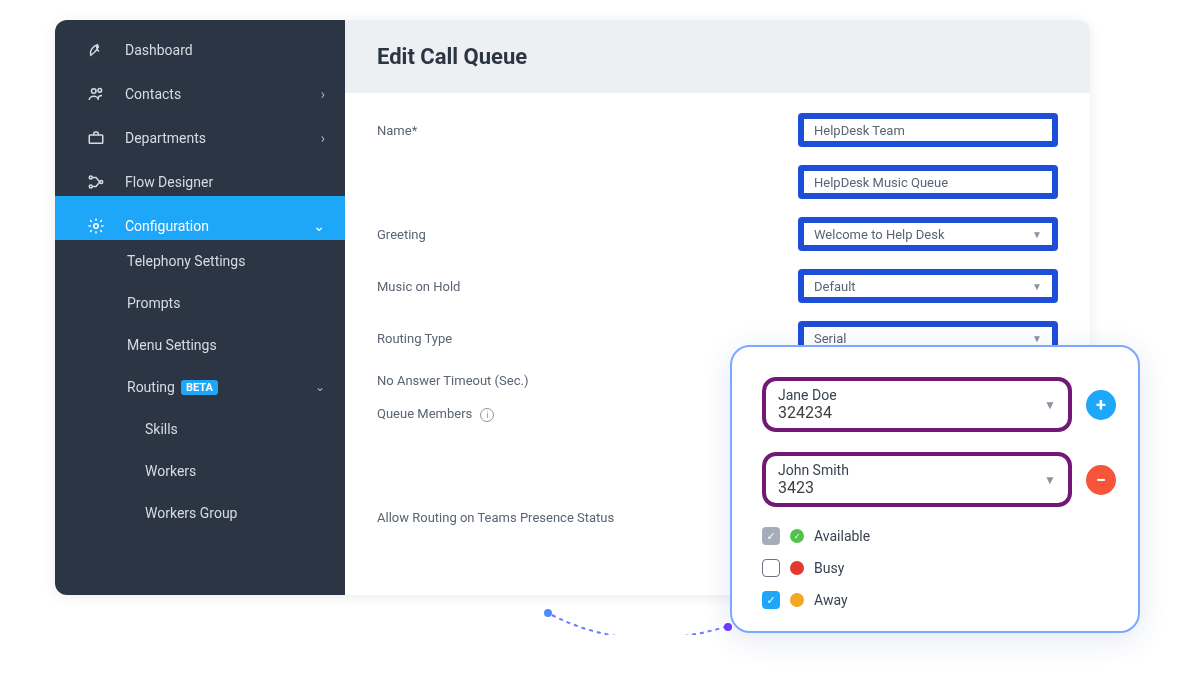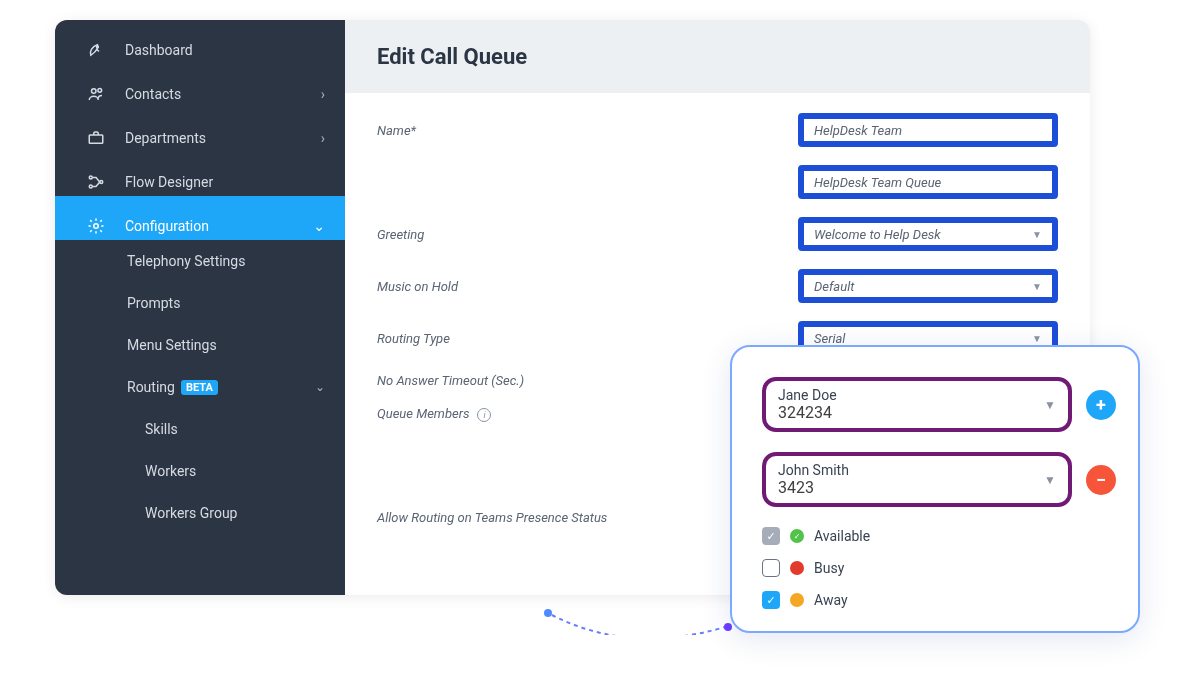--- a/index.html
+++ b/index.html
@@ -14,21 +14,21 @@
   .sb-item.active .chev { color:#fff; }
   .sb-sub { padding-left:72px; height:42px; display:flex; align-items:center; cursor:pointer; color:#d6dbe3; font-size:14px; }
   .sb-sub2 { padding-left:90px; }
   .beta-badge { background:#1ea7f8; color:#fff; font-size:11px; font-weight:700; padding:1px 5px; border-radius:3px; margin-left:6px; }
   .sb-sub .chev { margin-left:auto; margin-right:20px; font-size:12px; color:#aab2c0; }
   
   .main { flex:1; background:#fff; display:flex; flex-direction:column; }
   .header { background:#edf0f2; padding:24px 32px; }
   .header h1 { font-size:22px; font-weight:700; color:#2b3544; }
   .content { padding:20px 32px; }
-  .form-row { display:flex; align-items:center; margin-bottom:18px;font-style:italic; }
+  .form-row { display:flex; align-items:center; margin-bottom:18px; }
   .form-label { width:220px; font-size:13px; color:#5a6473; }
   .form-field { flex:1; max-width:260px; margin-left:auto; }
   .input, .select { width:100%; height:34px; border:6px solid #1d4ed8; border-radius:4px; padding:0 10px; font-size:13px; color:#5a6473; background:#fff; display:flex; align-items:center; }
   .select { justify-content:space-between; cursor:pointer; }
   .select .caret { font-size:10px; color:#8a93a3; }
   .info-circle { display:inline-flex; width:14px; height:14px; border:1px solid #8a93a3; border-radius:50%; align-items:center; justify-content:center; font-size:9px; color:#8a93a3; margin-left:8px; }
   
   .float-panel { position:absolute; left:730px; top:345px; width:410px; border:2px solid #7ba9ff; border-radius:20px; background:#fff; padding:30px 22px 22px 30px; box-shadow:0 6px 30px rgba(30,60,150,0.12); }
   .member-row { display:flex; align-items:center; margin-bottom:20px; gap:14px; }
   .member-card { flex:1; border:4px solid #701a75; border-radius:14px; padding:6px 12px; display:flex; flex-direction:column; position:relative; cursor:pointer; }
@@ -148,21 +148,21 @@
 
       <div class="form-row">
         <div class="form-label">Name*</div>
         <div class="form-field">
             <div class="input">HelpDesk Team</div>
           </div>
       </div>
 
       <div class="form-row">
         <div class="form-field">
-            <div class="input">HelpDesk Team Queue</div>
+            <div class="input">HelpDesk Music Queue</div>
           </div>
       </div>
 
       <div class="form-row">
         <div class="form-label">Greeting</div>
         <div class="form-field">
             <div class="select">
               <span>Welcome to Help Desk</span>
               <span class="caret">▼</span>
             </div>

